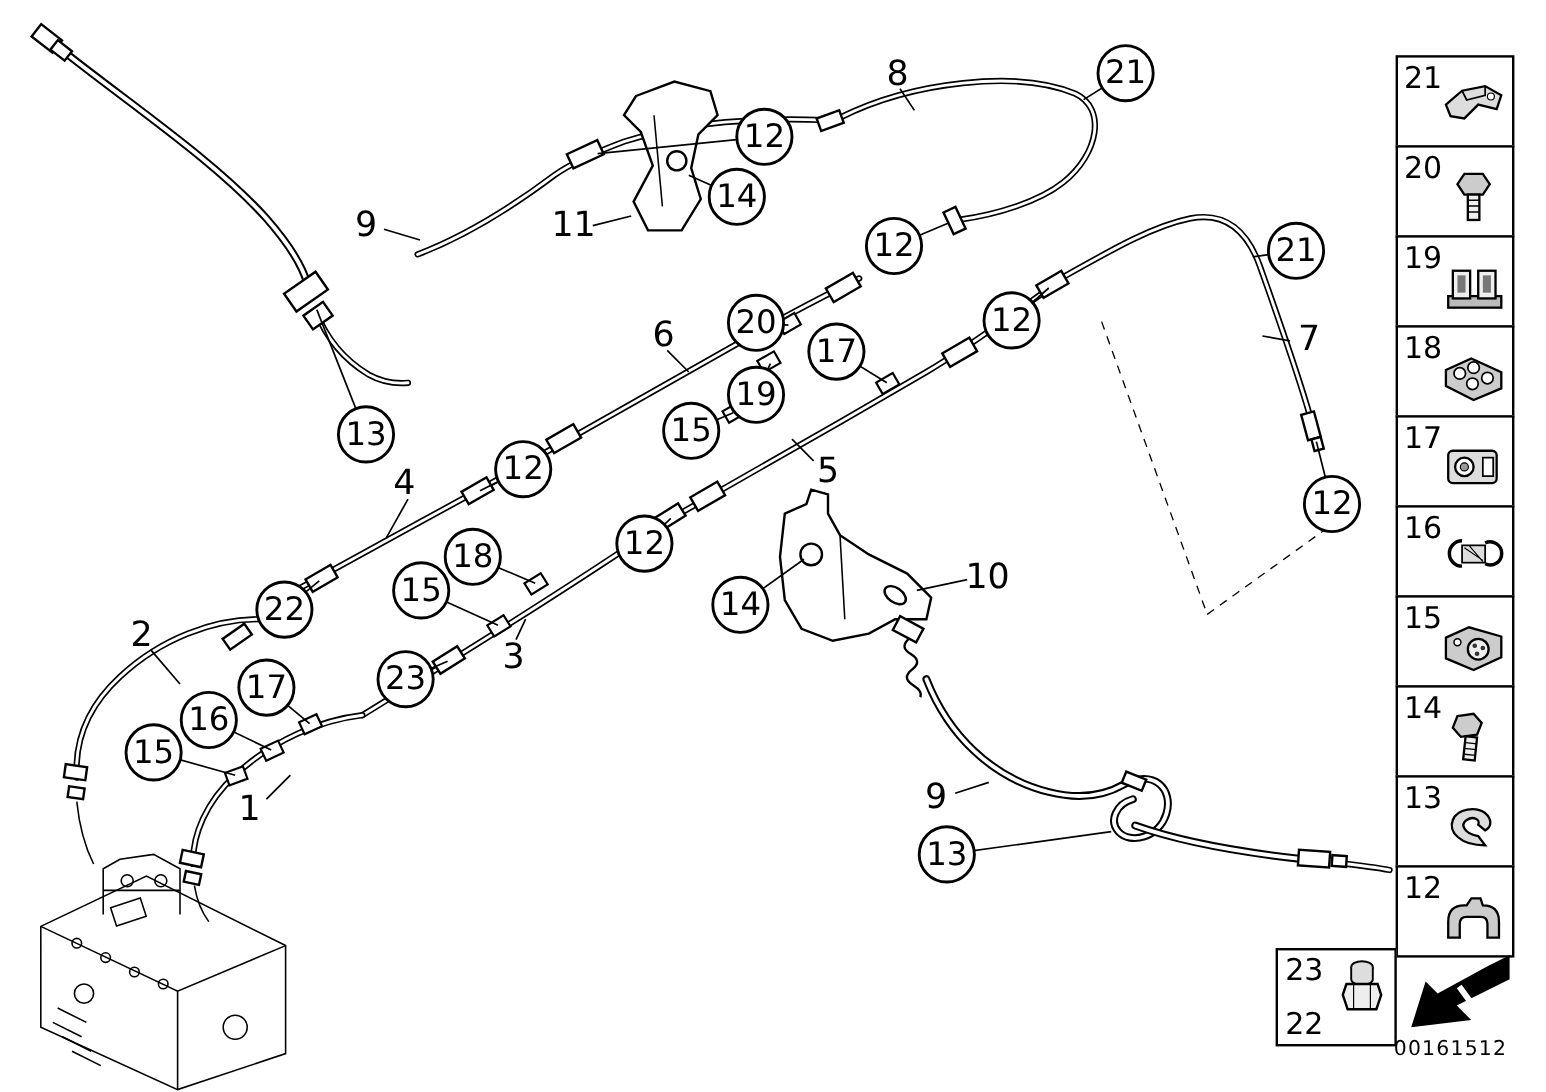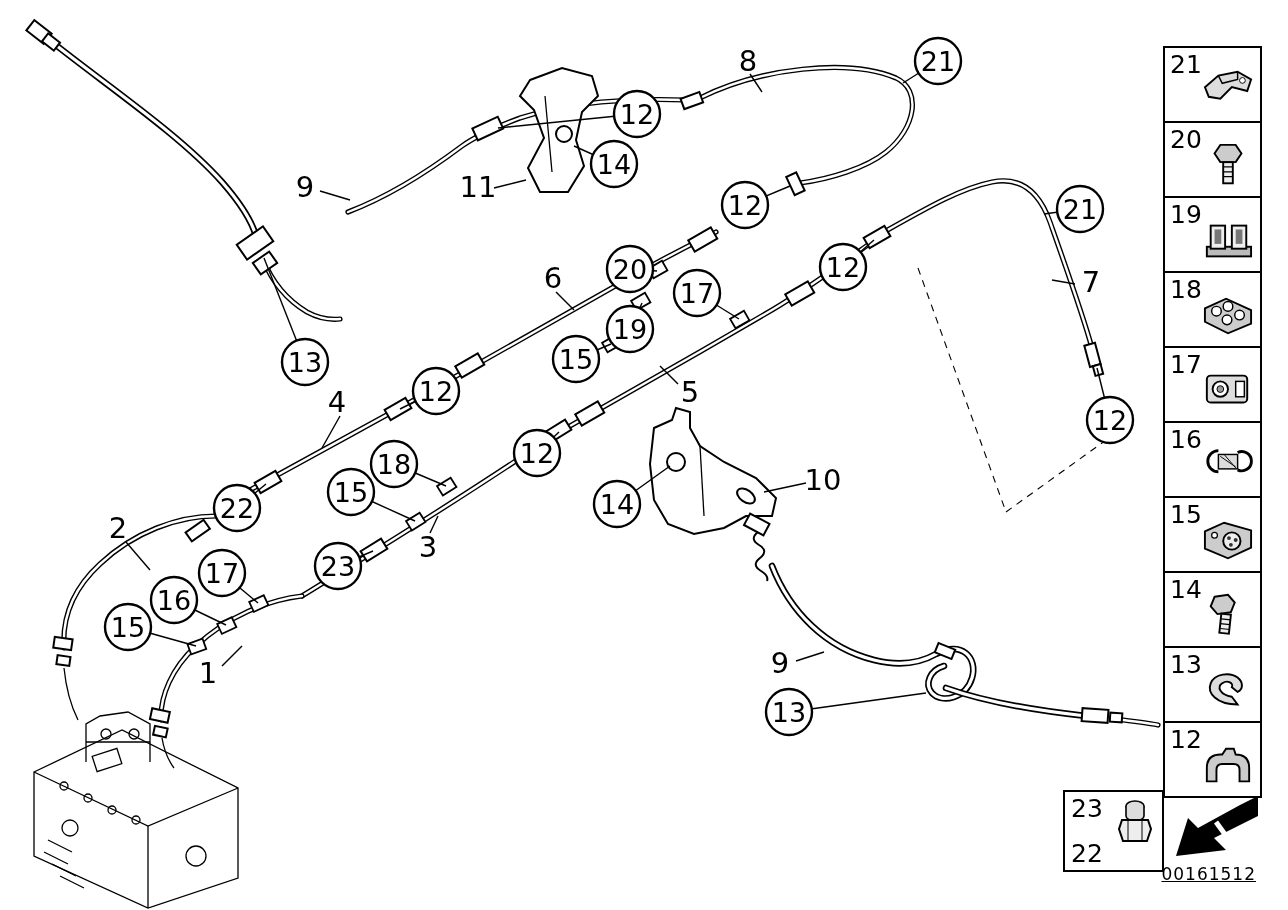--- a/index.html
+++ b/index.html
@@ -29,21 +29,21 @@
   .sb-icon { position:absolute; right:3px; top:18px; }
 
   .legend-box { position:absolute; left:1063px; top:790px; width:97px; height:78px;
                 border:2px solid #000; background:#fff; }
   .lb-num-23 { position:absolute; top:2px; left:6px; font-size:25px; }
   .lb-num-22 { position:absolute; bottom:2px; left:6px; font-size:25px; }
   .lb-icon   { position:absolute; right:6px; top:6px; }
 
   .nav-arrow { position:absolute; left:1166px; top:794px; }
   .part-number { position:absolute; left:1140px; top:864px; width:116px; text-align:right;
-                 font-size:17px; letter-spacing:1px; color:#000;text-decoration:underline; }
+                 font-size:17px; letter-spacing:1px; color:#000; }
 </style>
 </head>
 <body>
 
 <div class="stage">
 
   <svg width="1288" height="910" viewBox="0 0 1288 910">
 
     <g>
       <path class="thin" d="M86,762 L86,724 L100,716 L128,712 L150,724 L150,762"></path>

